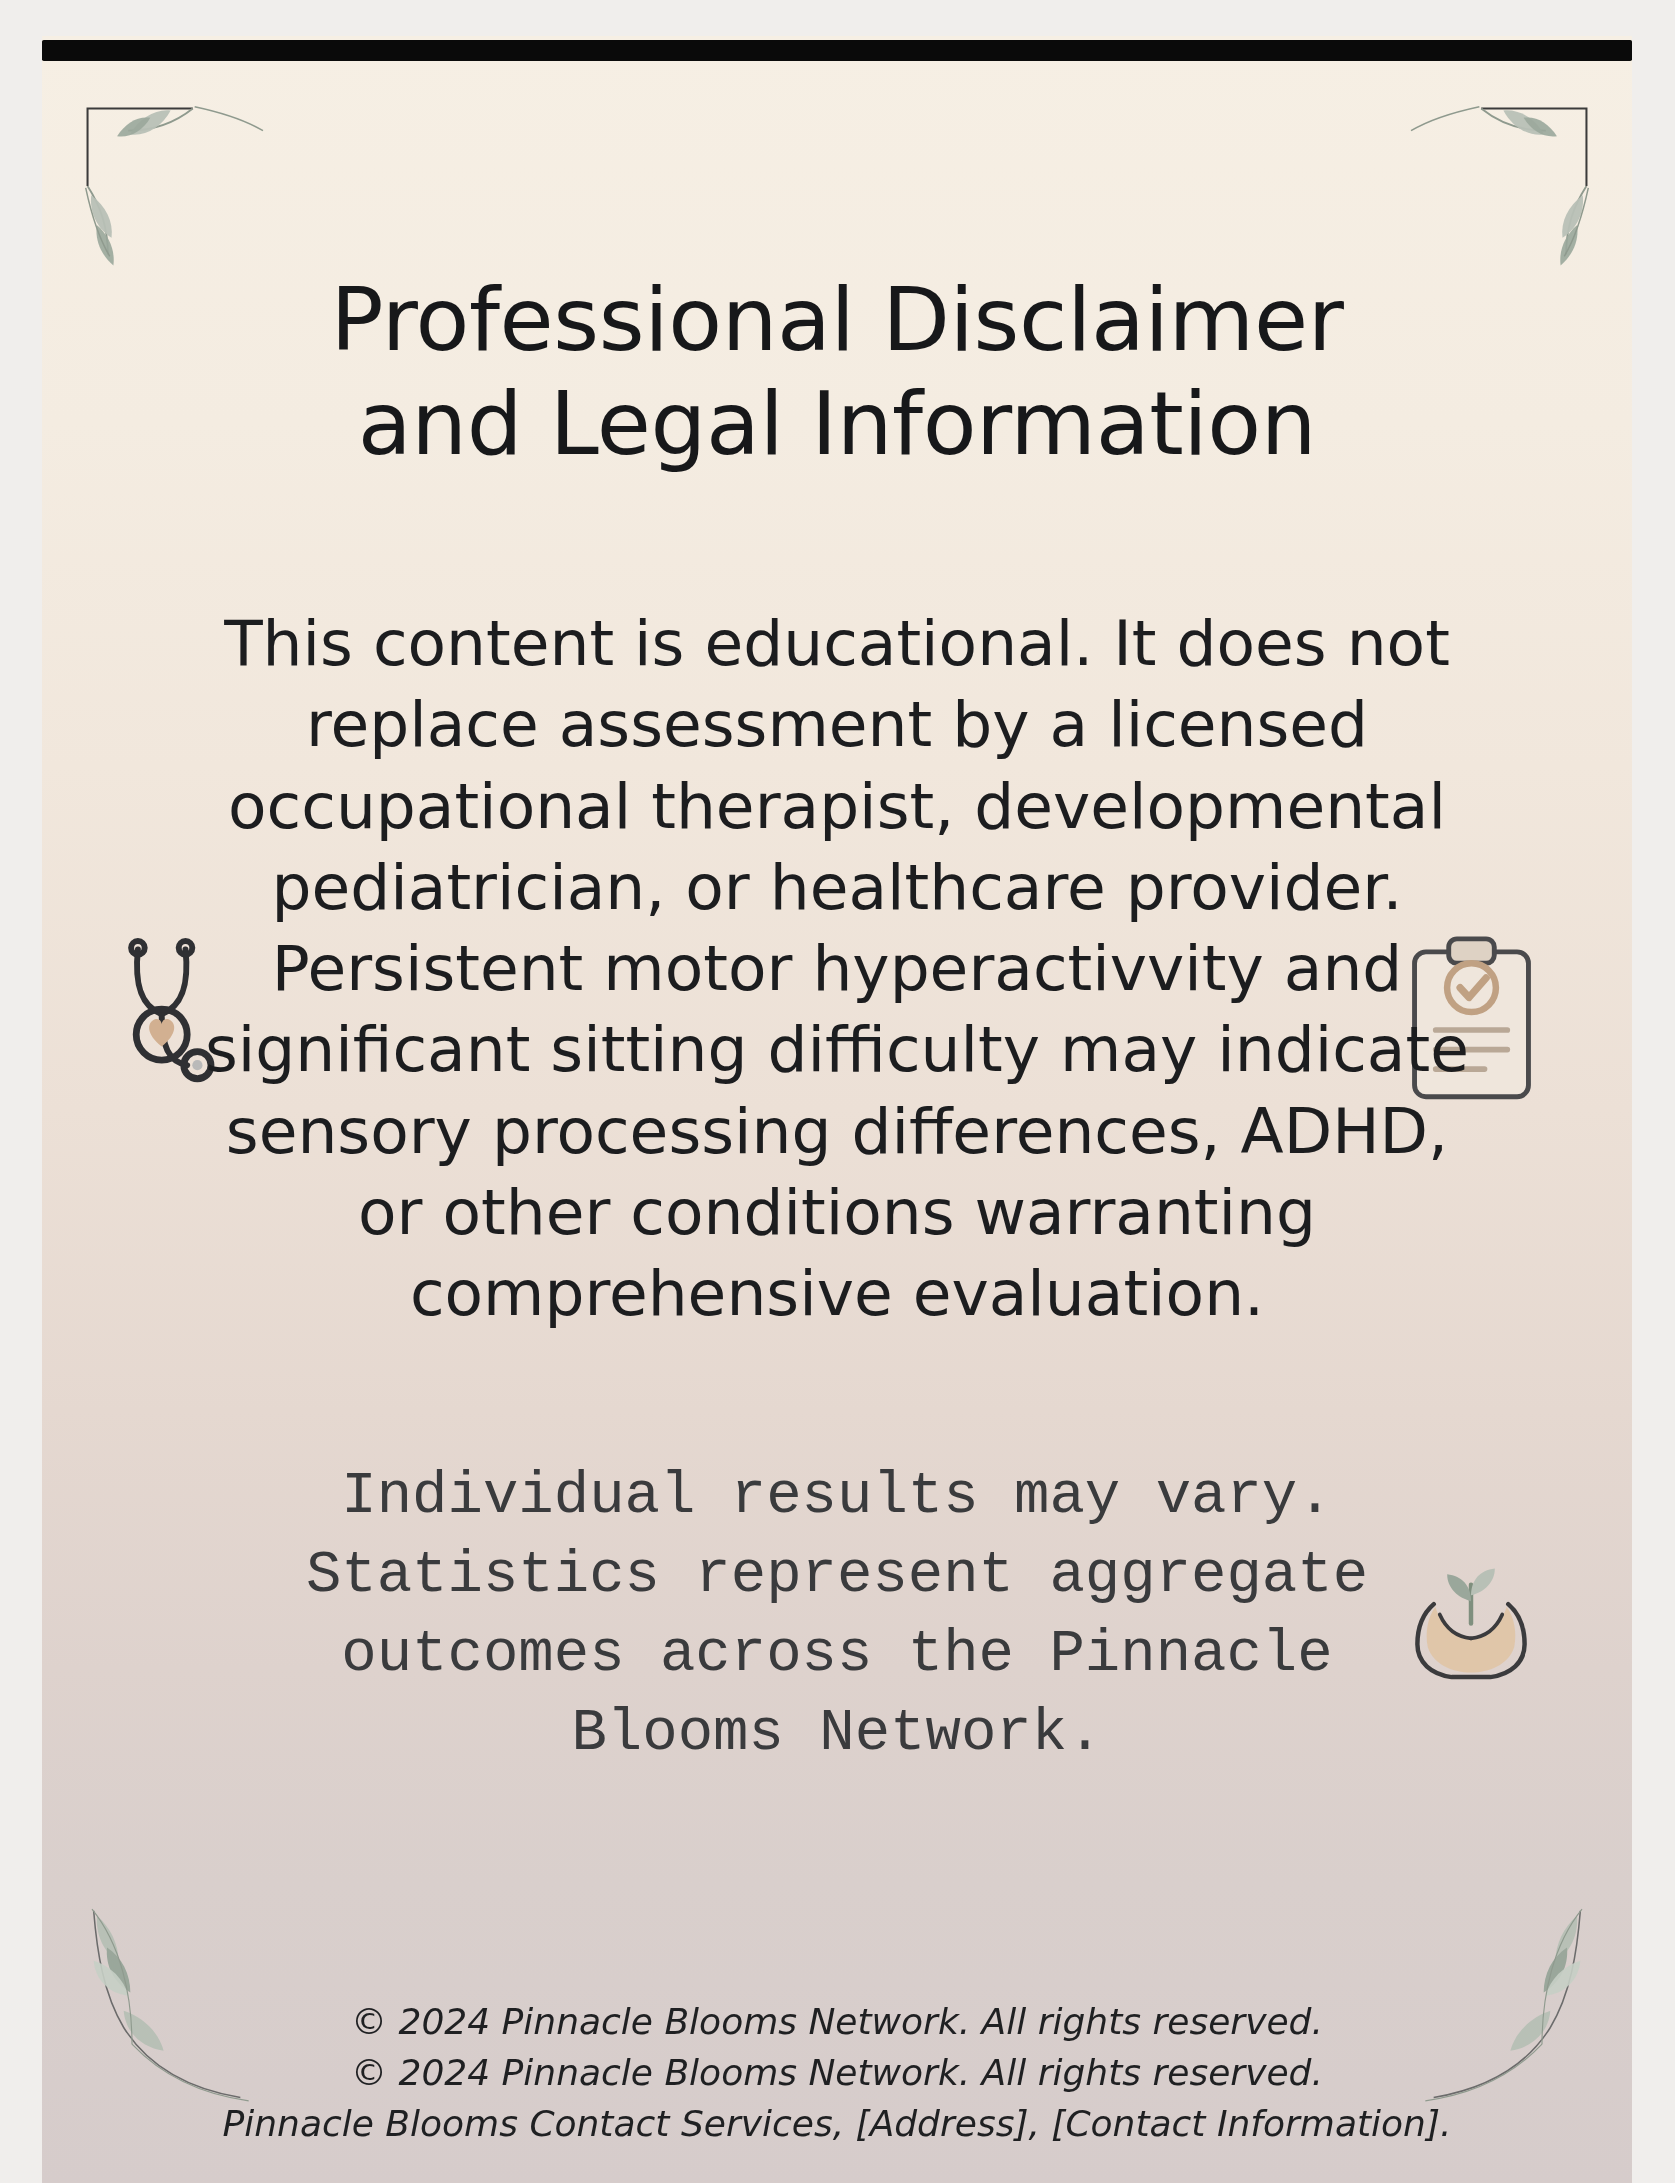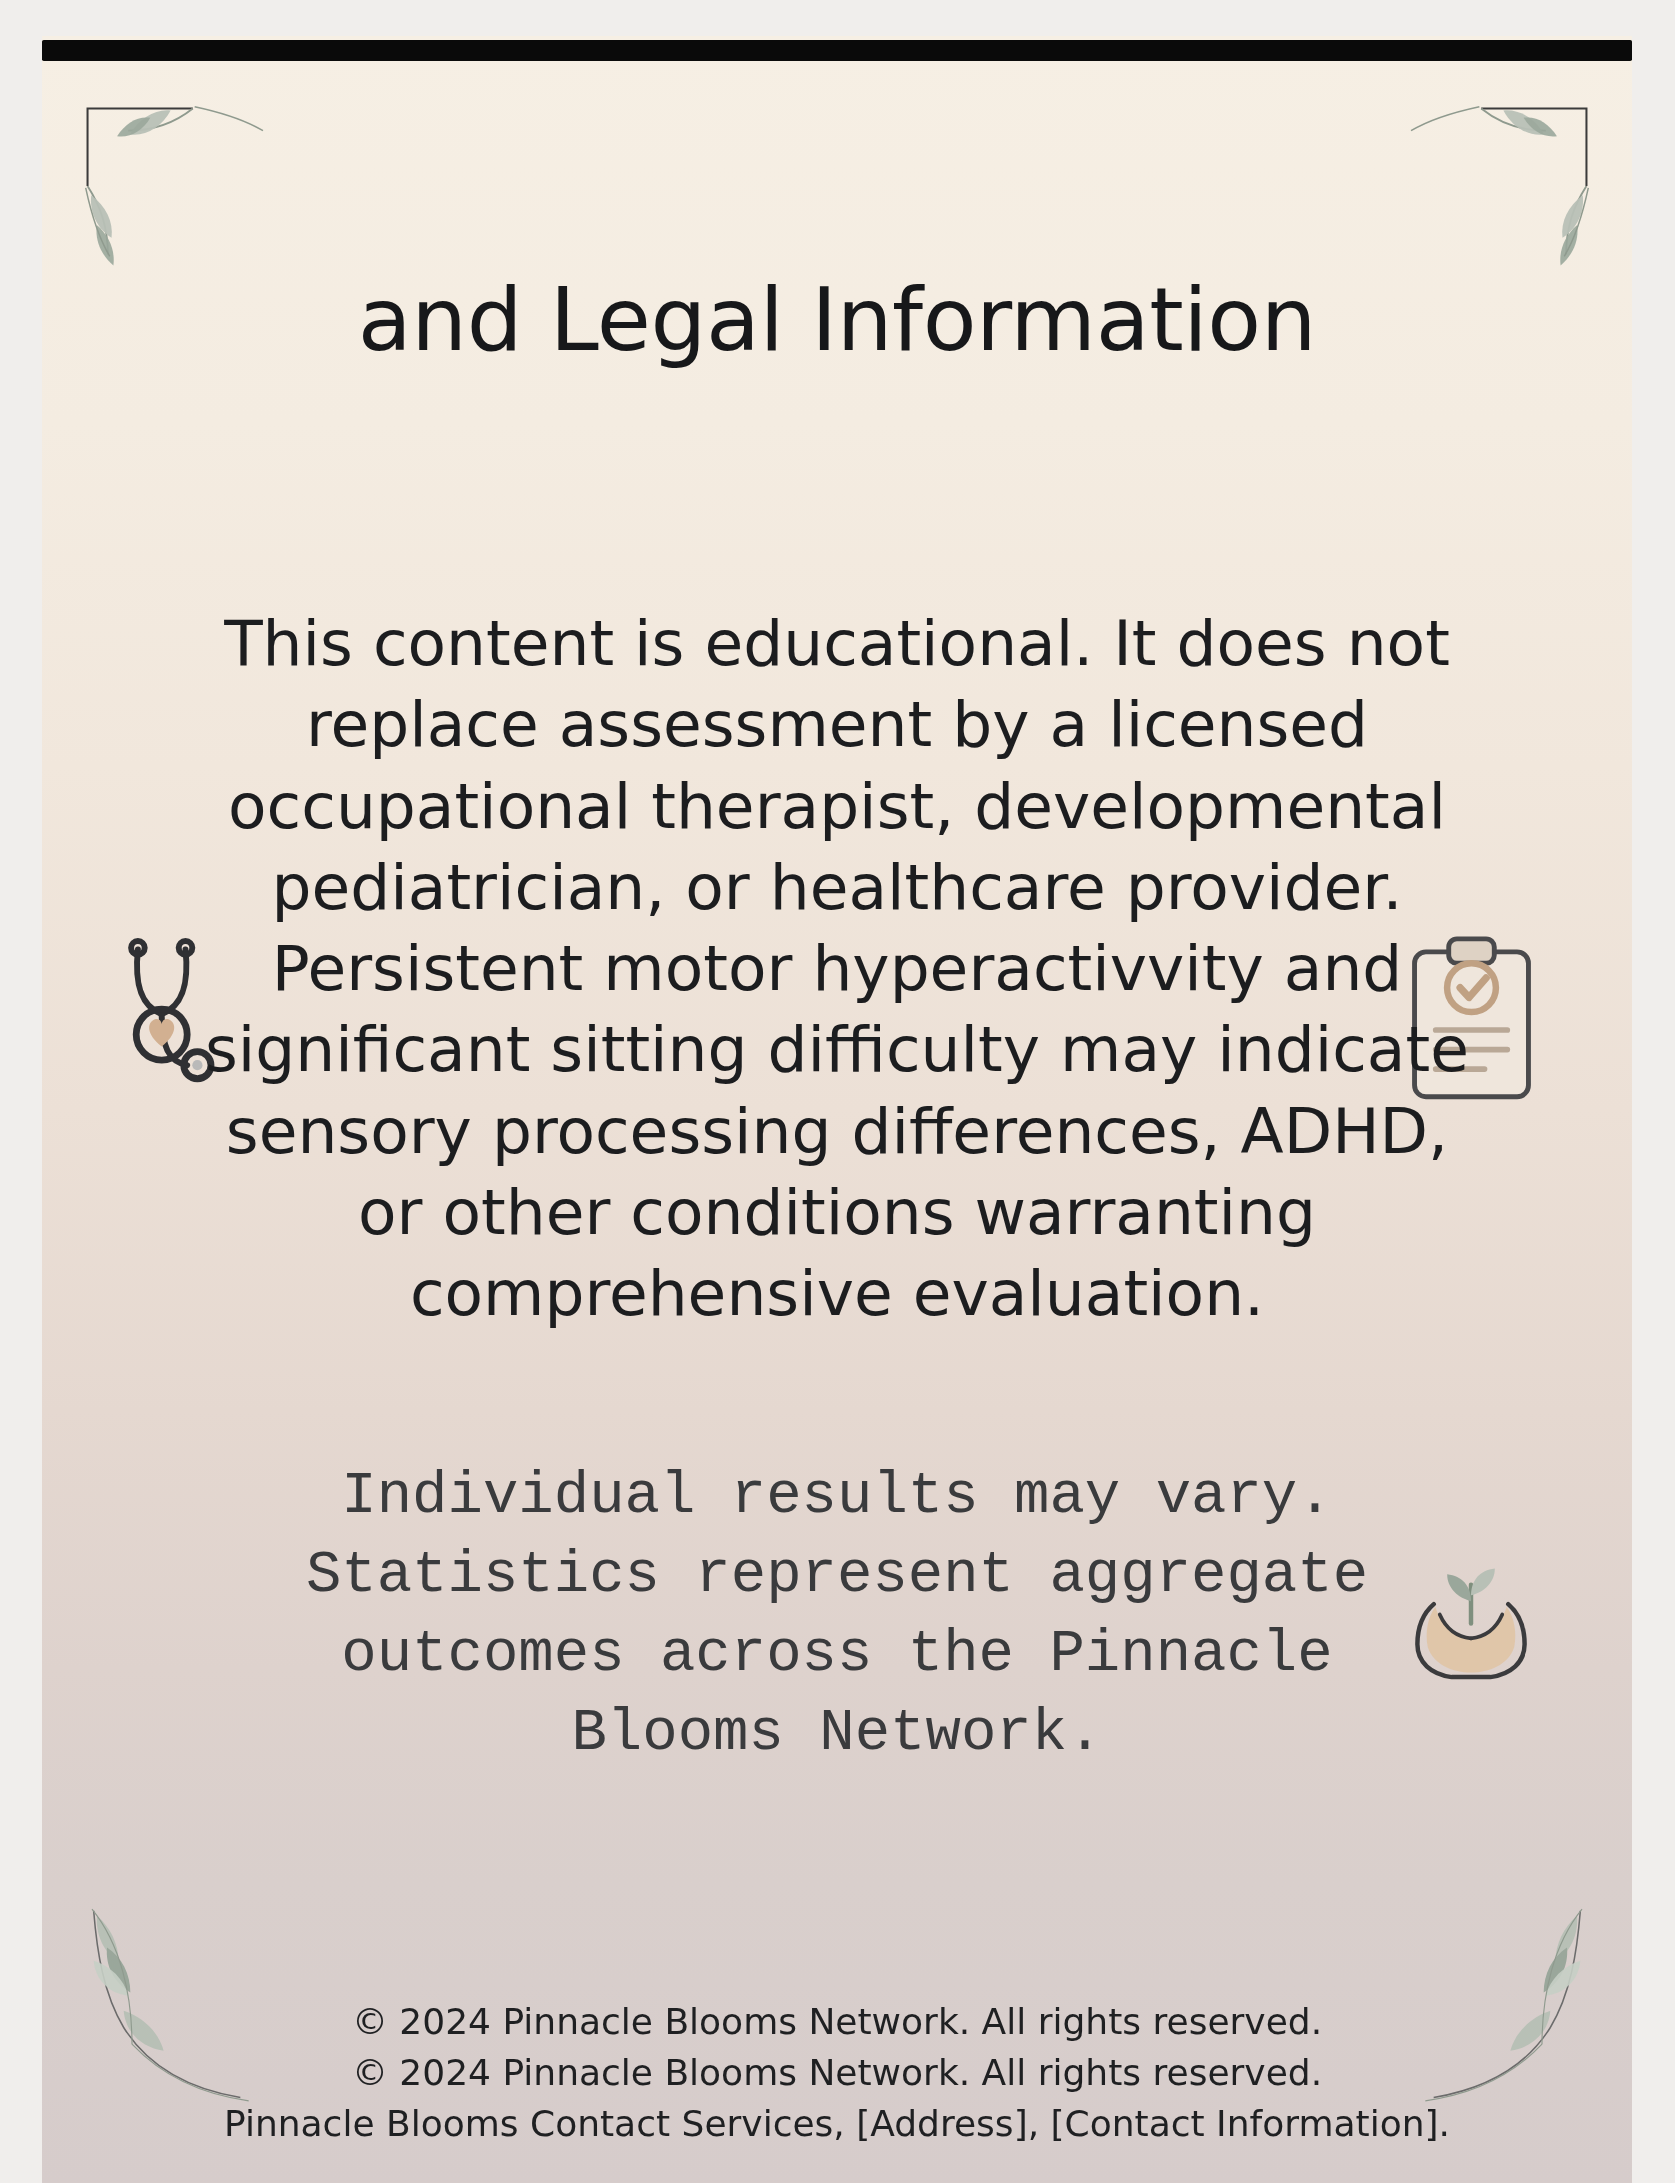--- a/index.html
+++ b/index.html
@@ -131,21 +131,21 @@
     position: absolute;
     left: 50%;
     transform: translateX(-50%);
     bottom: 35px;
     width: 1385px;
     text-align: center;
     font-size: 36px;
     line-height: 1.42;
     color: #1f2022;
   }
-  .footer div { white-space: nowrap; }
+  .footer div { white-space: nowrap; font-style: italic; }
 </style>
 </head>
 <body>
 
 <div id="page">
 
   <div class="card">
 
     <svg class="ornament orn-tl" viewBox="0 0 300 300">
       <path d="M6 90 L6 6 L120 6" fill="none" stroke="#3b3b3b" stroke-width="2.2"></path>
@@ -216,20 +216,21 @@
       <path d="M110 92 C 110 68, 110 52, 110 40" stroke="#7f8f7e" stroke-width="6" fill="none" stroke-linecap="round"></path>
       <path d="M110 62 C 92 58, 78 44, 78 26 C 98 28, 110 42, 110 62 Z" fill="#9aa79b"></path>
       <path d="M110 54 C 128 50, 142 36, 142 18 C 122 20, 110 34, 110 54 Z" fill="#b8c0b6"></path>
       <path d="M60 66 C 46 78, 38 96, 38 120 C 38 144, 56 160, 84 164 L136 164 C 164 160, 182 144, 182 120 C 182 96, 174 78, 160 66" fill="none" stroke="#3b3b3d" stroke-width="6" stroke-linecap="round"></path>
       <path d="M62 70 C 52 84, 48 104, 52 124 C 60 148, 86 158, 110 158 C 134 158, 160 148, 168 124 C 172 104, 168 84, 158 70 C 150 92, 138 108, 110 112 C 82 108, 70 92, 62 70 Z" fill="#e0c4a6" opacity="0.92"></path>
       <path d="M110 112 C 90 110, 76 98, 68 80" fill="none" stroke="#3b3b3d" stroke-width="5" stroke-linecap="round"></path>
       <path d="M110 112 C 130 110, 144 98, 152 80" fill="none" stroke="#3b3b3d" stroke-width="5" stroke-linecap="round"></path>
     </svg>
 
     <div class="title">
+      <div>Professional Disclaimer</div>
       <div>and Legal Information</div>
     </div>
 
     <div class="body-main">This content is educational. It does not replace assessment by a licensed occupational therapist, developmental pediatrician, or healthcare provider. Persistent motor hyperactivvity and significant sitting difficulty may indicate sensory processing differences, ADHD, or other conditions warranting comprehensive evaluation.</div>
 
     <div class="body-sub">Individual results may vary. Statistics represent aggregate outcomes across the Pinnacle Blooms Network.</div>
 
     <div class="footer">
       <div>© 2024 Pinnacle Blooms Network. All rights reserved.</div>
       <div>© 2024 Pinnacle Blooms Network. All rights reserved.</div>

